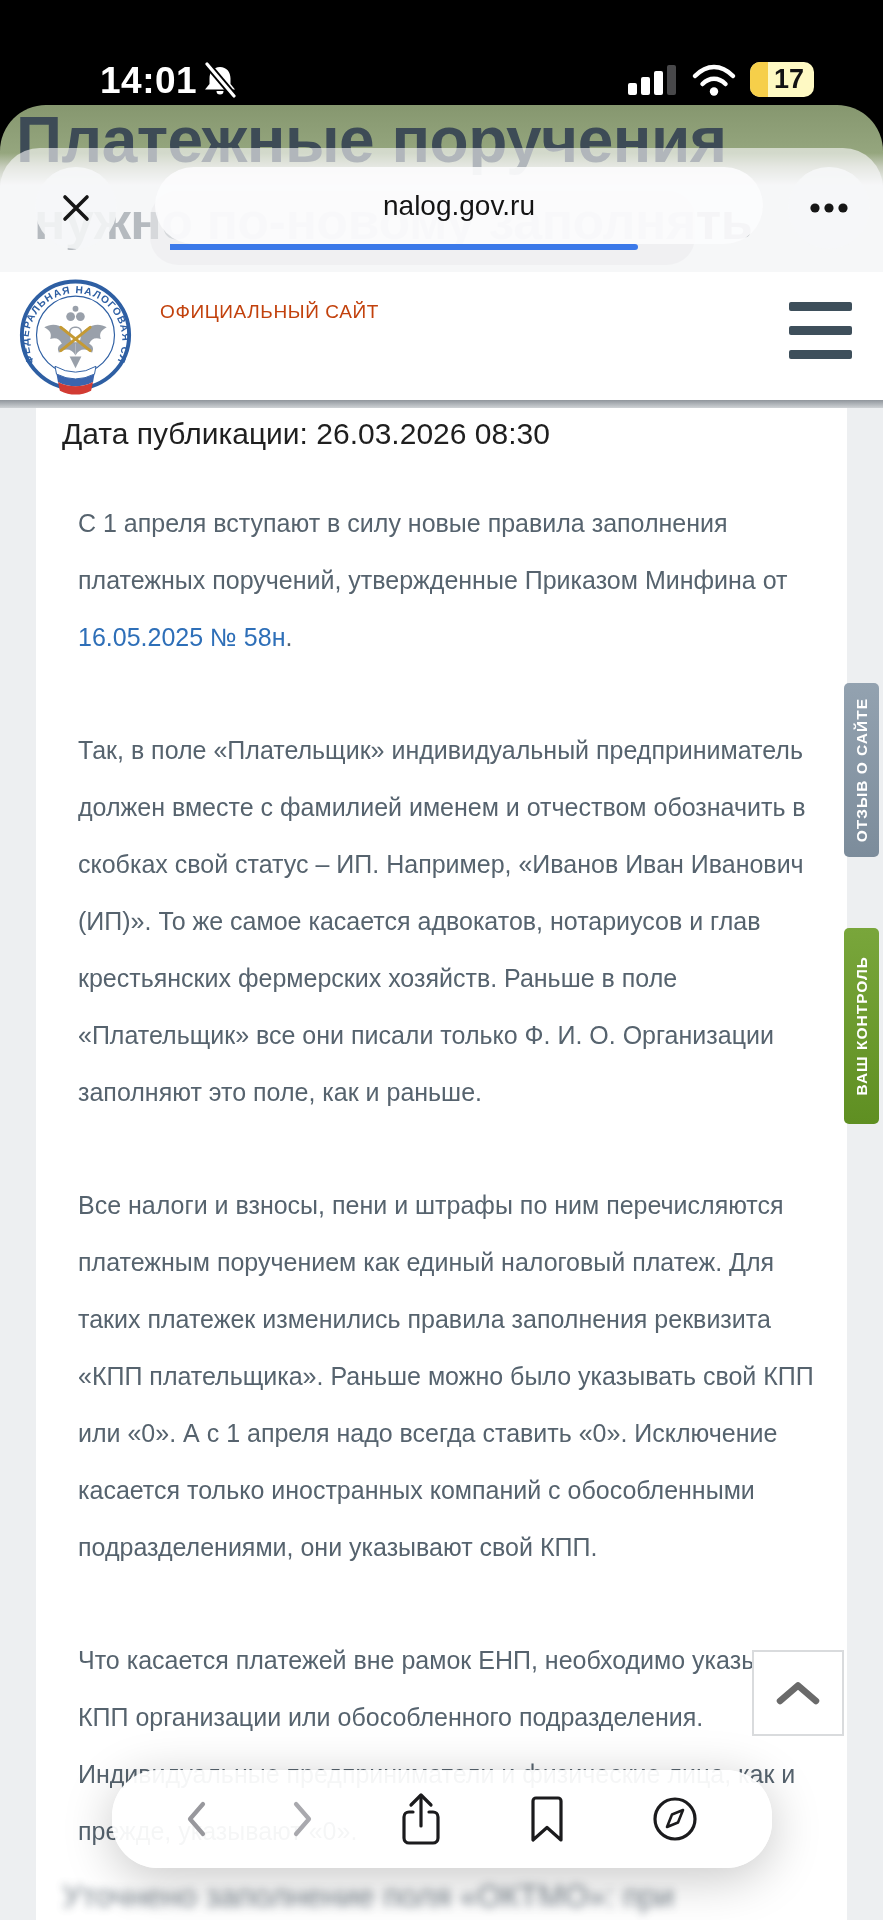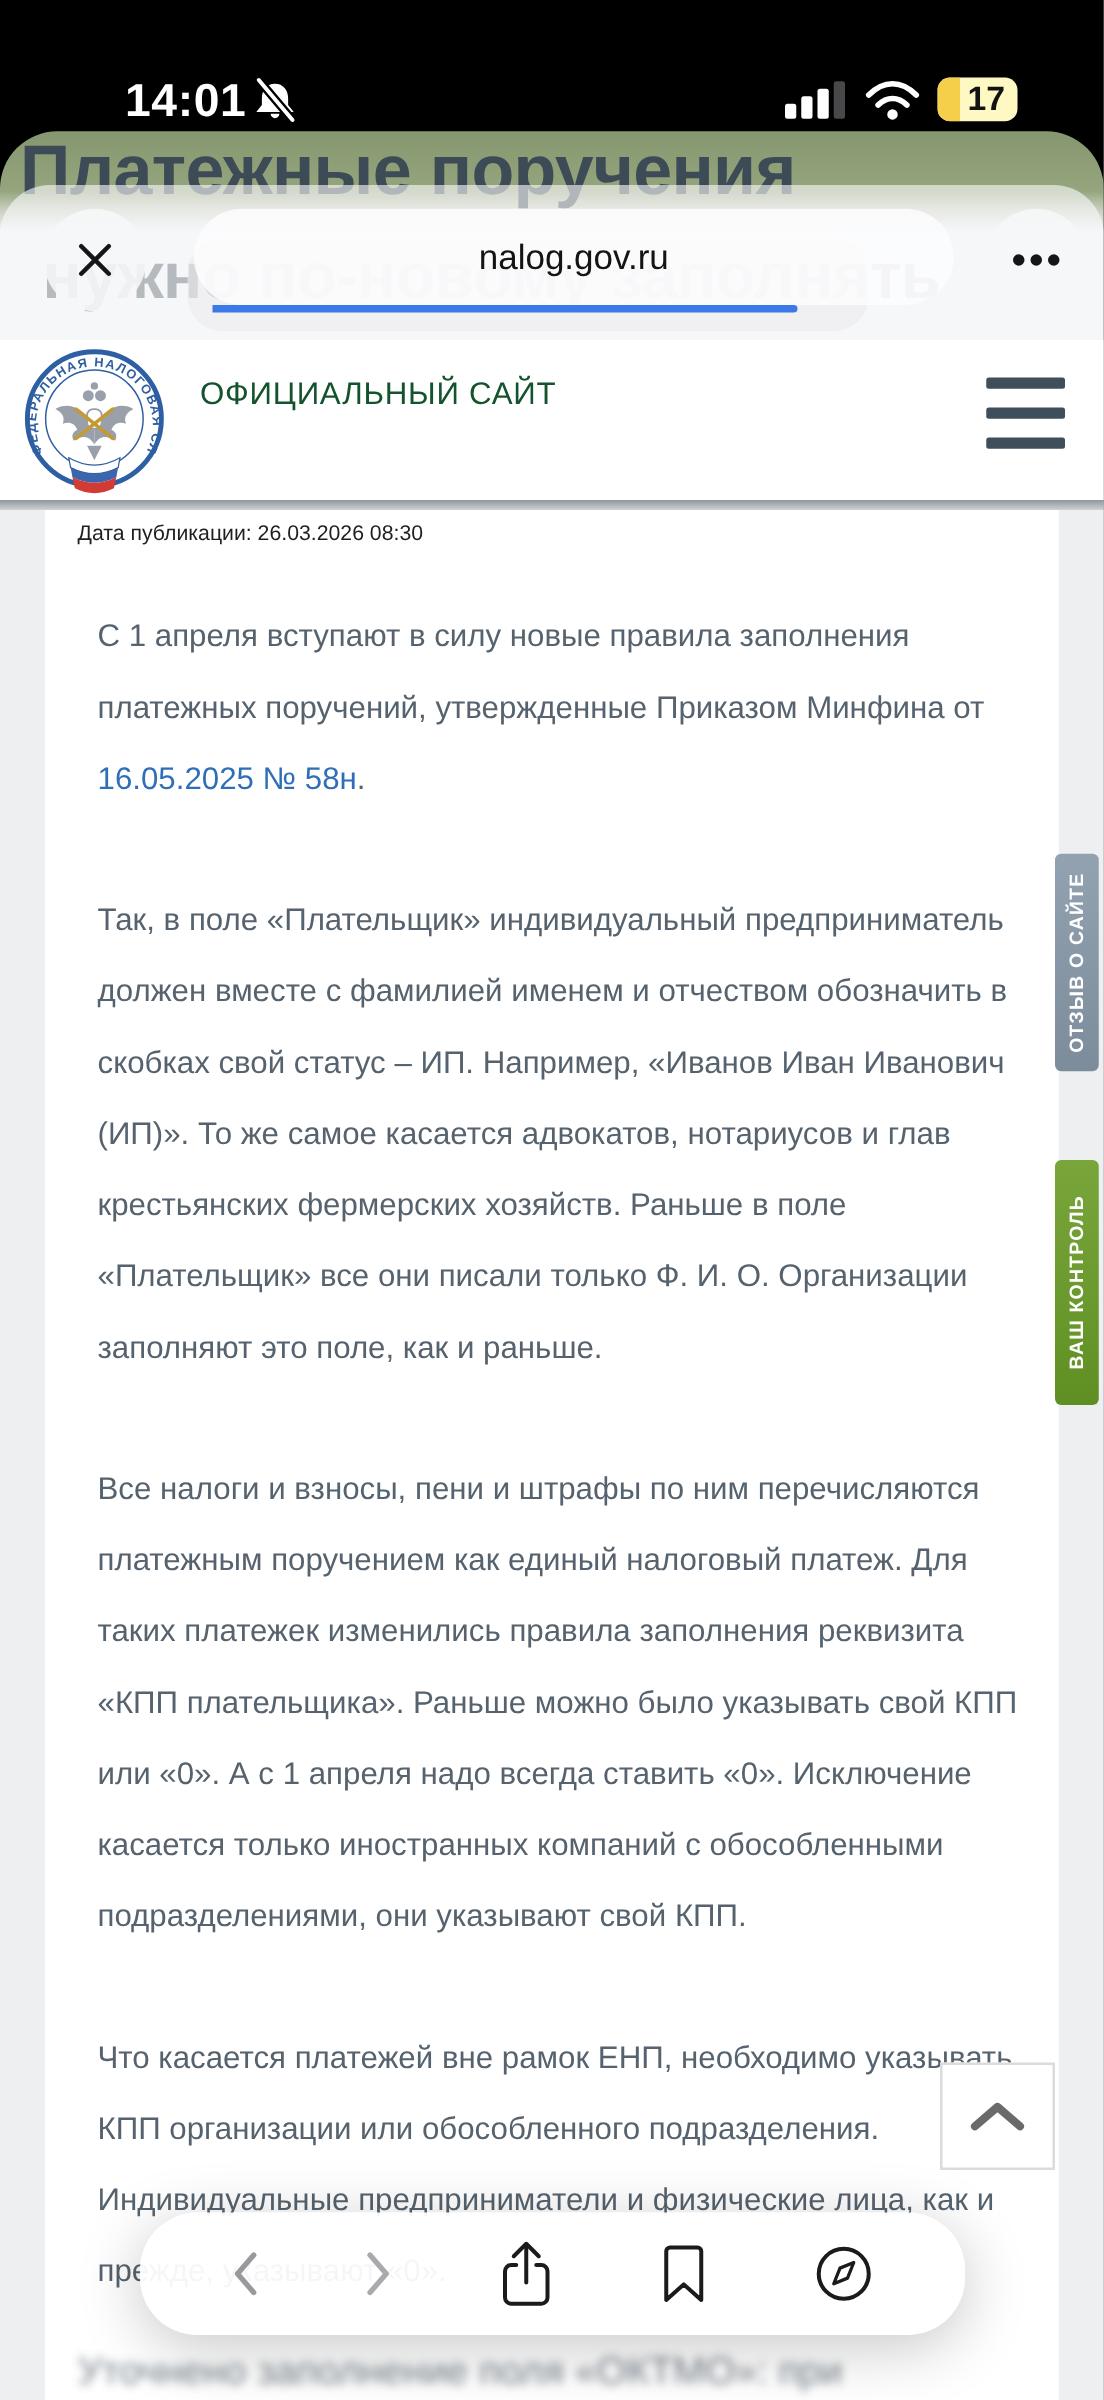--- a/index.html
+++ b/index.html
@@ -14,52 +14,52 @@
   #sig-icons{right:73px;top:62px;display:flex;align-items:center;gap:13px;}
   .batt{position:relative;width:64px;height:35px;border-radius:10px;background:#fef9c3;overflow:hidden;}
   .batt .yellow{position:absolute;left:0;top:0;width:18px;height:35px;background:#f6cf4a;}
   .batt .pct{position:absolute;left:14px;top:0;width:50px;height:35px;display:flex;align-items:center;justify-content:center;
              font-size:27px;font-weight:bold;color:#131313;}
   .batt-nub{width:5px;height:14px;background:#6b6b70;border-radius:0 4px 4px 0;margin-left:-9px;}
 
   
   #sheet{left:0;top:105px;width:883px;height:1815px;border-radius:46px 46px 0 0;
          background:linear-gradient(180deg,#86976f 0px,#95a67e 48px,#c7cdbd 62px,#f2f3f4 80px,#f2f3f4 100%);z-index:1;}
-  #bg-title-1{left:16px;top:-2px;font-size:56px;font-weight:bold;color:#3d4b56;white-space:nowrap;letter-spacing:-.5px;}
+  #bg-title-1{left:16px;top:-2px;font-size:64px;font-weight:bold;color:#3d4b56;white-space:nowrap;letter-spacing:-.5px;}
   #bg-title-2{left:34px;top:86px;font-size:52px;font-weight:bold;color:#49565f;white-space:nowrap;letter-spacing:-.5px;}
   #ghost-pill{left:150px;top:86px;width:545px;height:74px;border-radius:28px;background:#d5d8db;opacity:.6;}
 
   
   #chrome-panel{left:0;top:148px;width:883px;height:124px;border-radius:40px 40px 0 0;
                 background:rgba(248,249,250,.62);z-index:10;}
   .chr-circle{position:absolute;top:167px;width:82px;height:82px;border-radius:50%;
               background:rgba(246,247,248,.88);display:flex;align-items:center;justify-content:center;z-index:11;}
   #close-btn{left:35px;}
   #more-btn{left:788px;}
   #url-pill{left:155px;top:167px;width:608px;height:77px;border-radius:41px;background:rgba(252,252,253,.90);
             display:flex;align-items:center;justify-content:center;z-index:11;}
   #url-text{font-size:28px;color:#141414;}
   #progress-bar{left:170px;top:244px;width:468px;height:6px;background:#3b79e9;border-radius:0 3px 3px 0;z-index:12;}
 
   
   #site-header{left:0;top:272px;width:883px;height:128px;background:#fff;z-index:5;}
   #brand{left:160px;top:22px;}
   .brand-big{font-size:33px;font-weight:bold;color:#33383d;line-height:37px;letter-spacing:.2px;}
-  .brand-small{font-size:25px;color:#14532d;margin-top:7px;letter-spacing:.6px;}
+  .brand-small{font-size:19px;color:#c2410c;margin-top:7px;letter-spacing:.6px;}
   #hamburger{left:789px;top:30px;width:63px;cursor:pointer;}
   #hamburger .bar{width:63px;height:9px;border-radius:2px;background:#3e4f5b;margin-bottom:15px;}
   #header-divider{left:0;top:400px;width:883px;height:8px;
                   background:linear-gradient(180deg,#90969c,#ced2d5);z-index:5;}
 
   
   #gutter-left{left:0;top:408px;width:36px;height:1512px;background:#edeff1;z-index:4;}
   #gutter-right{left:847px;top:408px;width:36px;height:1512px;background:#edeff1;z-index:4;}
   #content-card{left:36px;top:408px;width:811px;height:1512px;background:#fff;z-index:5;overflow:hidden;}
   #article{padding:9px 12px 0 26px;}
-  #pub-date{font-size:17px;color:#1f1f1f;margin:0 0 44px 0;}
+  #pub-date{font-size:30px;color:#1f1f1f;margin:0 0 44px 0;}
   .para{font-size:25px;line-height:57px;color:#56636e;margin:0 0 56px 16px;max-width:775px;}
   .para a{color:#2e6fb8;text-decoration:none;cursor:pointer;}
   #blur-block{position:absolute;left:26px;top:1466px;width:775px;font-size:31px;line-height:45px;
               color:#56636e;filter:blur(4px);opacity:.8;}
 
   
   .side-tab{position:absolute;right:4px;width:35px;border-radius:5px;z-index:8;
             display:flex;align-items:center;justify-content:center;cursor:pointer;}
   .side-tab span{writing-mode:vertical-rl;transform:rotate(180deg);color:#fff;font-weight:bold;
                  font-size:15.5px;letter-spacing:1px;white-space:nowrap;}

